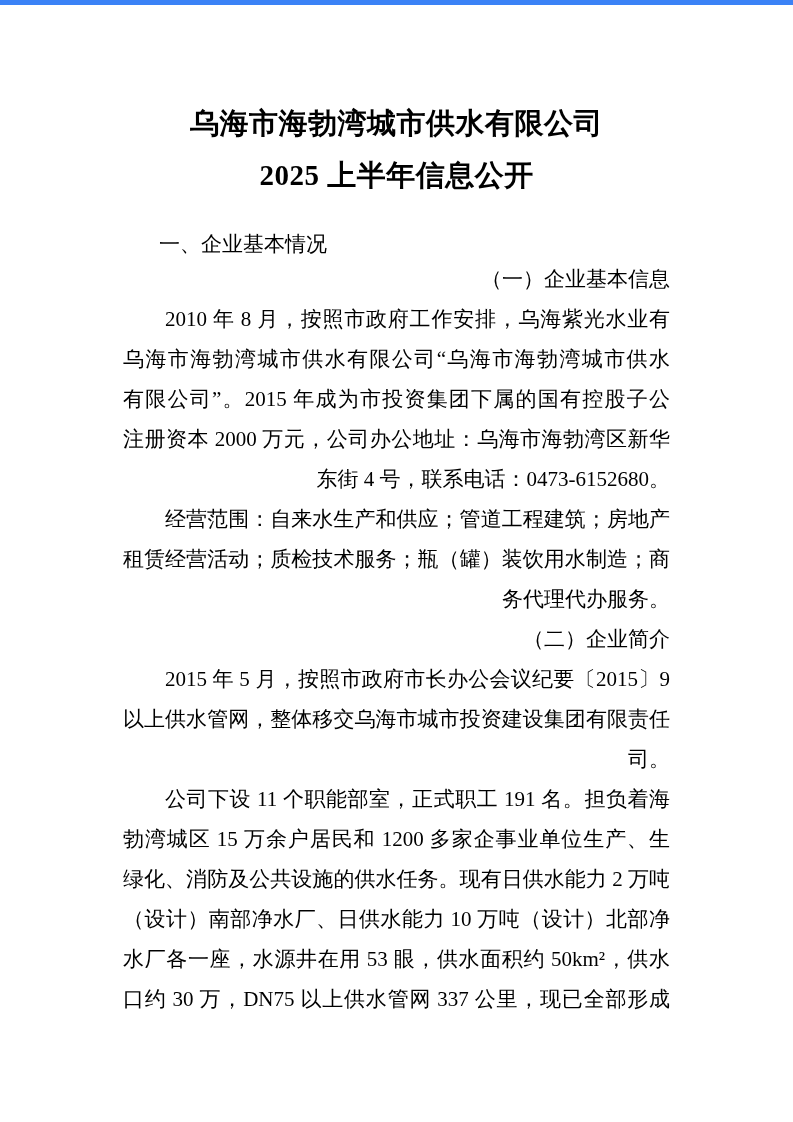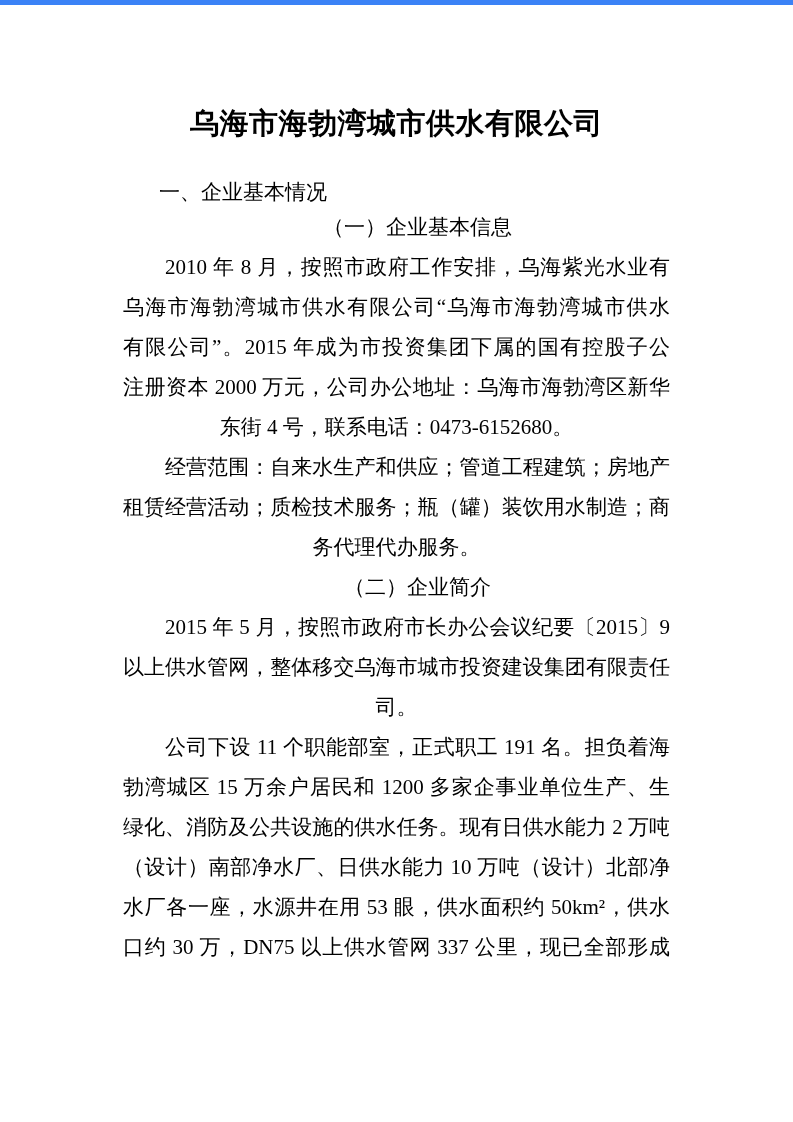--- a/index.html
+++ b/index.html
@@ -50,41 +50,42 @@
     height: 40px;
     line-height: 40px;
     overflow: hidden;
   }
   .jl {
     text-align: justify;
     text-align-last: justify;
     text-justify: inter-character;
   }
   .ll {
-    text-align: center;
+    text-align: right;
     white-space: nowrap;
   }
   .indent {
     text-indent: 42px;
   }
   .kai {
     font-weight: 400;
   }
   .para {
     margin: 0;
   }
 </style>
 </head>
 <body>
 
 <div class="page">
   <div class="content">
 
     <div class="doc-title">
       <div class="title-line">乌海市海勃湾城市供水有限公司</div>
+      <div class="title-line">2025 上半年信息公开</div>
     </div>
 
     <div class="h2">一、企业基本情况</div>
 
     <div class="line kai indent ll">（一）企业基本信息</div>
 
     <div class="para">
       <div class="line jl indent">2010 年 8 月，按照市政府工作安排，乌海紫光水业有限</div>
       <div class="line jl">乌海市海勃湾城市供水有限公司“乌海市海勃湾城市供水</div>
       <div class="line jl">有限公司”。2015 年成为市投资集团下属的国有控股子公司，</div>

